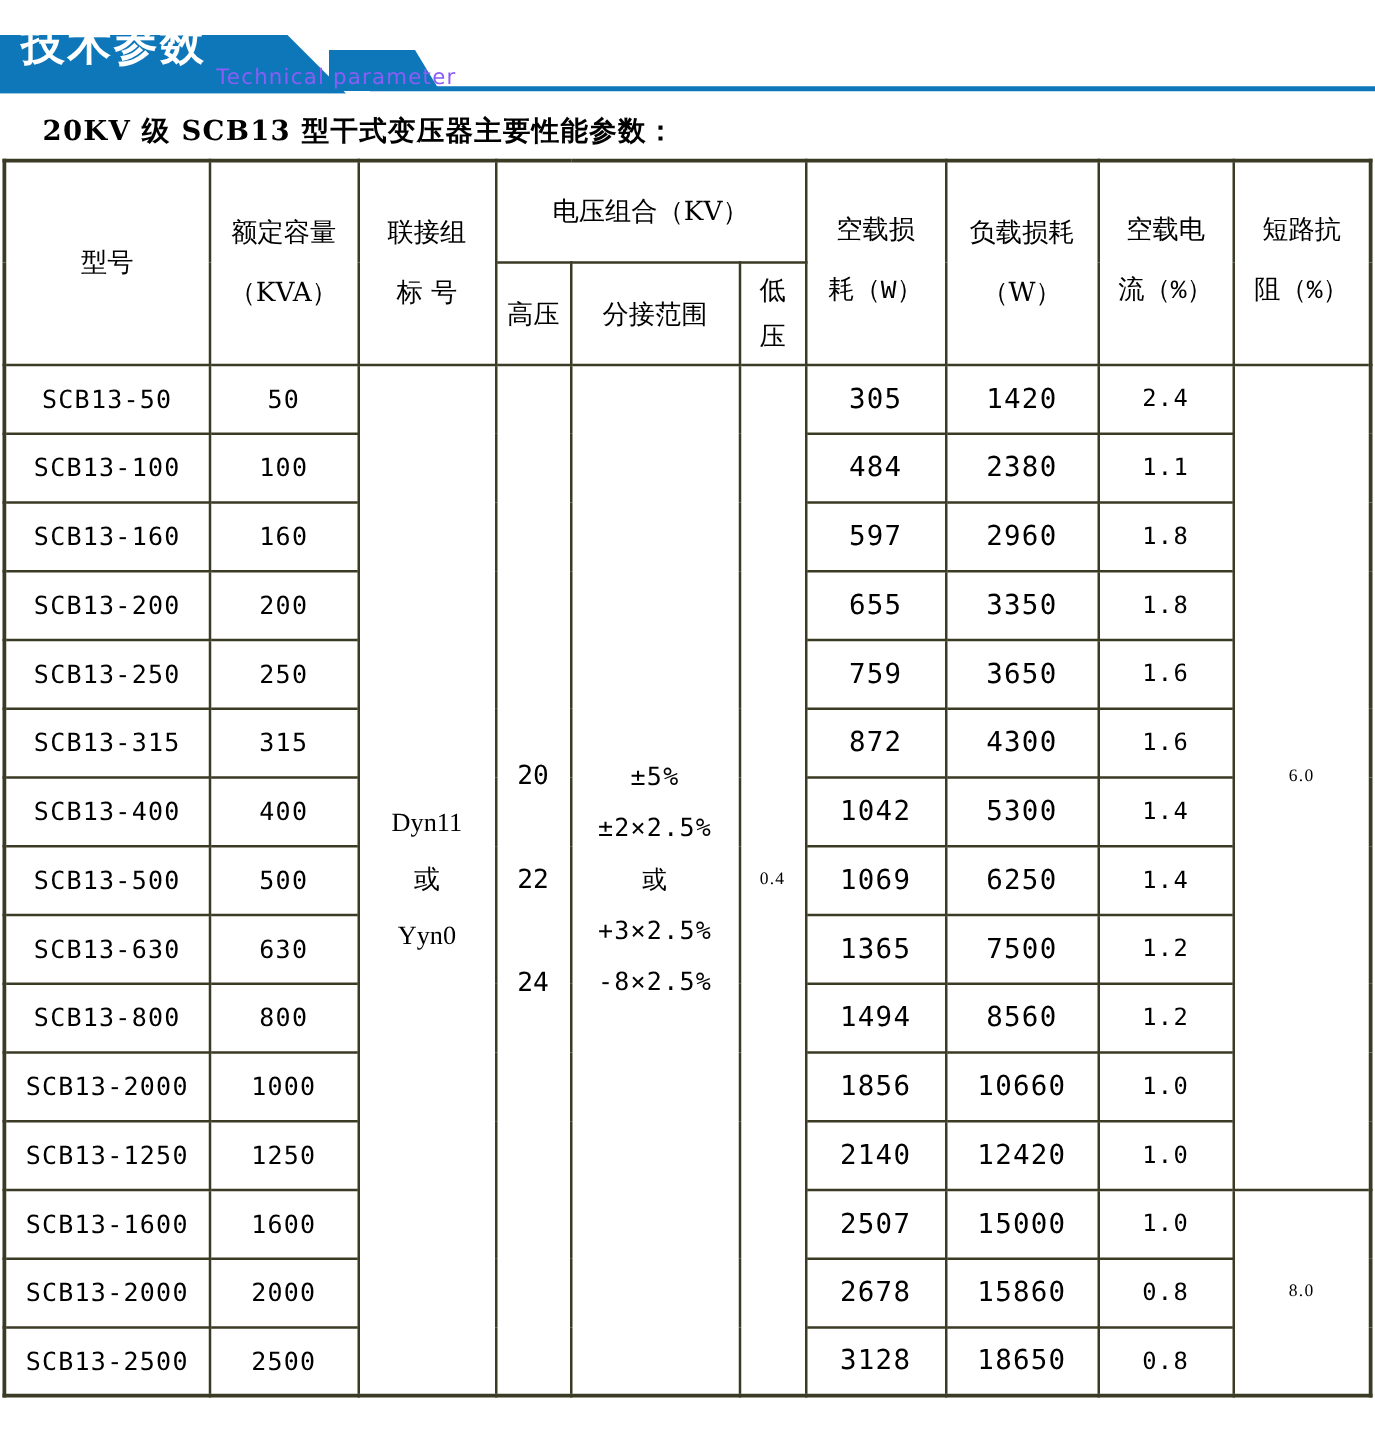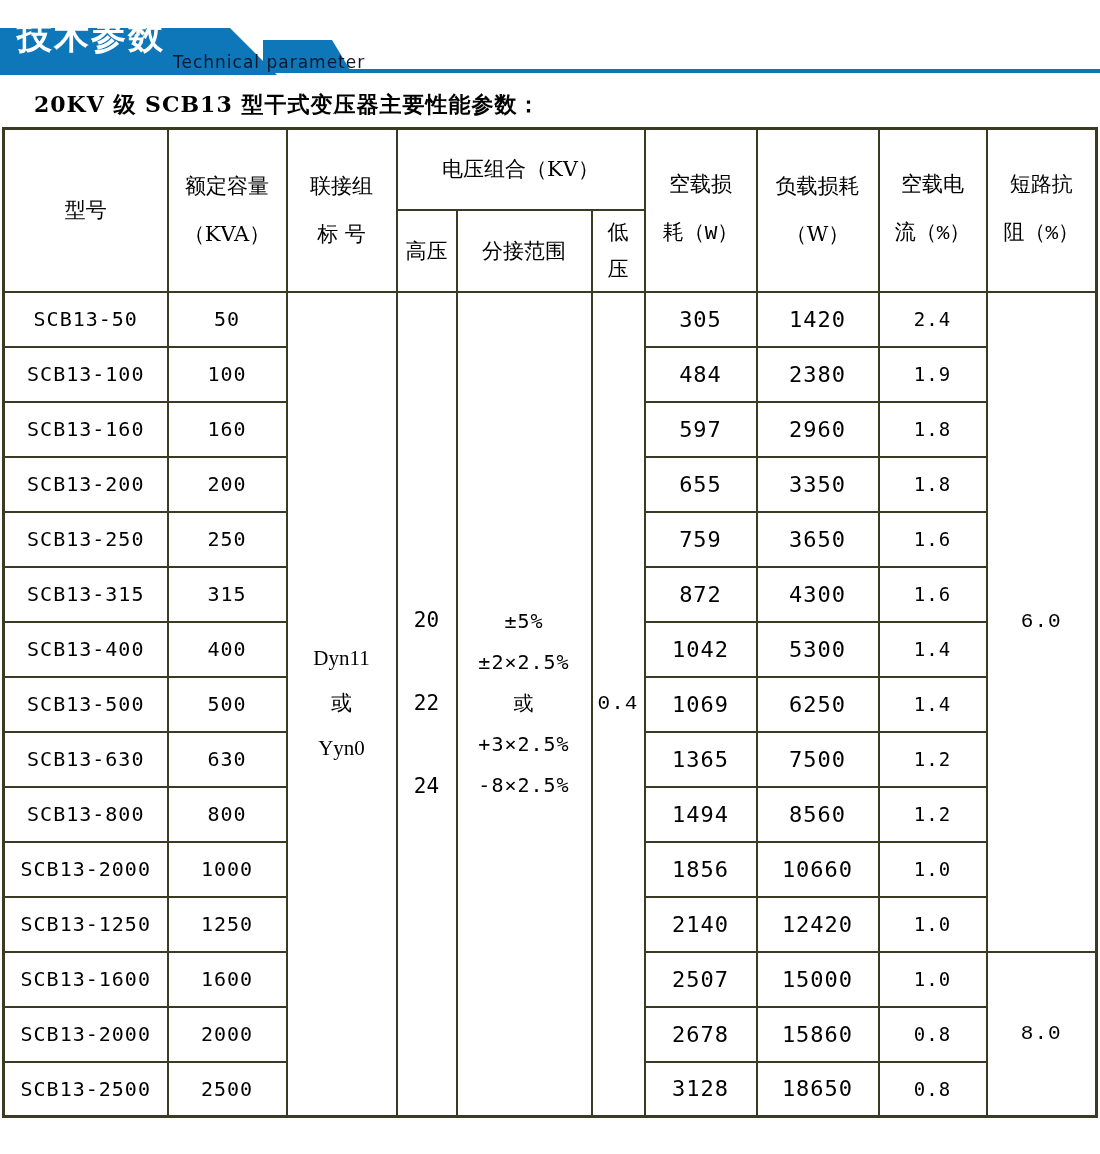--- a/index.html
+++ b/index.html
@@ -8,21 +8,21 @@
     font-family:"DejaVu Sans",sans-serif;color:#000;overflow:hidden;
   }
   
   .bn-main{position:absolute;left:0;top:28px;width:277px;height:47px;background:#0e77ba;
     clip-path:polygon(0 0,230px 0,100% 100%,0 100%);}
   .bn-flag{position:absolute;left:263px;top:40px;width:89px;height:33px;background:#0e77ba;
     clip-path:polygon(0 0,69px 0,100% 100%,0 100%);}
   .bn-line{position:absolute;left:296px;top:69px;width:804px;height:4px;background:#0e77ba;}
   .bn-cn{position:absolute;left:17px;top:17px;z-index:3;color:#fff;font-size:35px;font-weight:bold;
     letter-spacing:2px;line-height:38px;white-space:nowrap;}
-  .bn-en{position:absolute;left:173px;top:52px;z-index:3;color:#0f172a;font-size:17px;
+  .bn-en{position:absolute;left:173px;top:52px;z-index:3;color:#8b5cf6;font-size:17px;
     letter-spacing:1px;white-space:nowrap;}
   
   .subtitle{position:absolute;left:2px;top:90px;font-size:22px;font-weight:600;
     font-family:"DejaVu Serif",serif;letter-spacing:1px;white-space:nowrap;margin-left:32px;}
   
   table.tbl{position:absolute;left:2px;top:127px;width:1093px;border-collapse:collapse;
     table-layout:fixed;font-family:"DejaVu Serif",serif;}
   .tbl td,.tbl th{border:2px solid #3b3a25;text-align:center;vertical-align:middle;
     padding:0;font-weight:normal;color:#000;overflow:hidden;}
   .tbl{border:3px solid #3b3a25;}
@@ -33,21 +33,21 @@
   .two{line-height:48px;}
   .alignL{text-align:left;padding-left:8px;font-family:Liberation Mono, monospace;}
   .lv2{line-height:37px;}
   .model{font-family:"DejaVu Sans Mono",monospace;font-size:20px;letter-spacing:1px;}
   .num{font-family:"DejaVu Sans Mono",monospace;font-size:22px;letter-spacing:1px;}
   .hi{vertical-align:top;padding-top:7px;}
   .lo{vertical-align:bottom;padding-bottom:9px;font-size:19px;}
   .vec{font-family:Liberation Serif, serif;font-size:21px;line-height:45px;}
   .hv{font-family:"DejaVu Sans Mono",monospace;font-size:21px;line-height:83px;}
   .tap{font-family:"DejaVu Sans Mono",monospace;font-size:20px;line-height:41px;letter-spacing:1px;}
-  .imp{font-family:Liberation Mono, monospace;font-size:21px;letter-spacing:1px;}
+  .imp{font-family:Liberation Serif, serif;font-size:14px;letter-spacing:1px;}
   .blk{display:block;}
 </style>
 </head>
 <body>
 
 <header>
   <div class="bn-main"></div>
   <div class="bn-flag"></div>
   <div class="bn-line"></div>
   <span class="bn-cn">技术参数</span>
@@ -132,21 +132,21 @@
       <td class="num hi">305</td>
       <td class="num hi">1420</td>
       <td class="num lo">2.4</td>
       <td rowspan="12" class="imp">6.0</td>
     </tr>
     <tr>
         <td class="model">SCB13-100</td>
         <td class="model">100</td>
         <td class="num hi">484</td>
         <td class="num hi">2380</td>
-        <td class="num lo">1.9</td>
+        <td class="num lo">1.1</td>
       </tr>
     <tr>
         <td class="model">SCB13-160</td>
         <td class="model">160</td>
         <td class="num hi">597</td>
         <td class="num hi">2960</td>
         <td class="num lo">1.8</td>
       </tr>
     <tr>
         <td class="model">SCB13-200</td>

